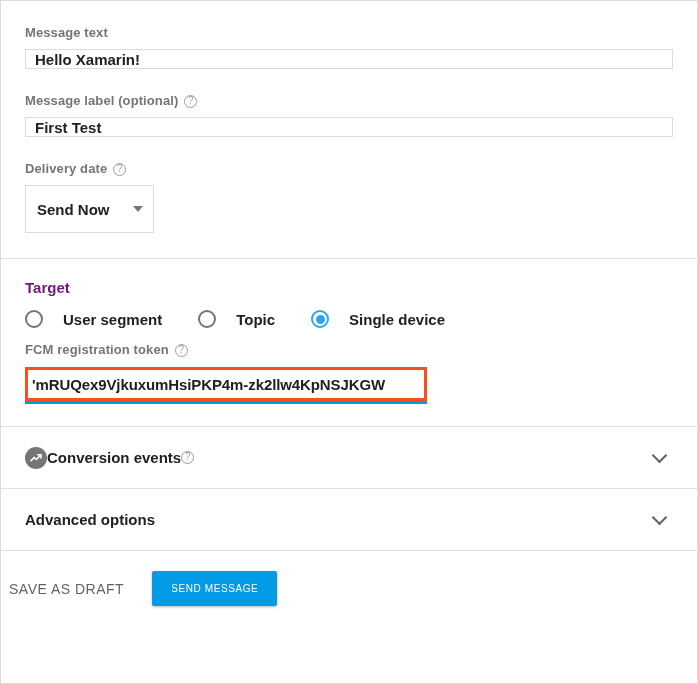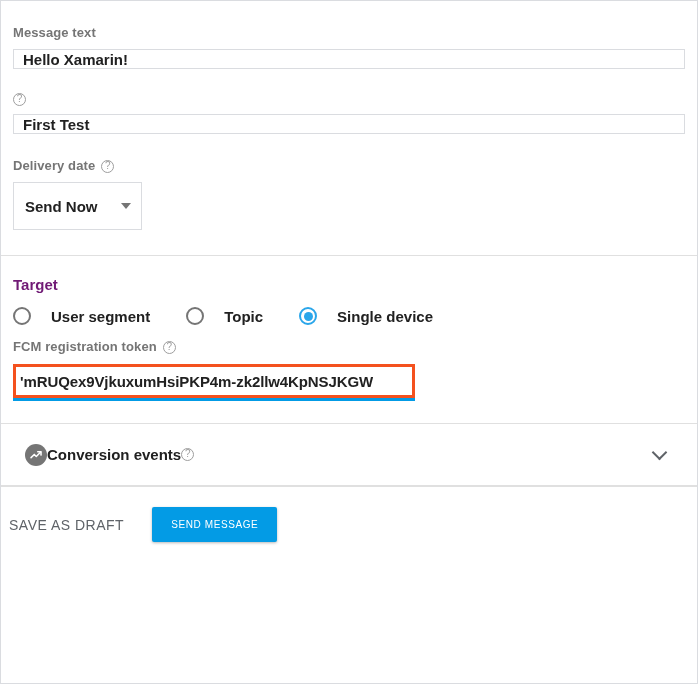--- a/index.html
+++ b/index.html
@@ -22,21 +22,21 @@
     height: 684px;
     background: #ffffff;
     border-left: 1px solid #dadce0;
     border-top: 1px solid #dadce0;
     border-right: 1px solid #dadce0;
     border-bottom: 1px solid #dadce0;
   }
 
   
   .section {
-    padding: 0 12px;
+    padding: 0 24px;
     box-sizing: border-box;
   }
   .divider {
     height: 1px;
     background: #e0e0e0;
     width: 100%;
   }
 
   .field-label {
     font-size: 13px;
@@ -258,20 +258,21 @@
   <div class="section" style="padding-top:24px;">
     <div class="field-label">
       <span>Message text</span>
     </div>
     <div style="height:8px;"></div>
     <div class="text-input" placeholder="Message text">Hello Xamarin!</div>
   </div>
 
   <div class="section" style="padding-top:24px;">
     <div class="field-label">
+      <span>Message label (optional)</span>
       <span class="help-icon">
           <span>?</span>
         </span>
     </div>
     <div style="height:8px;"></div>
     <div class="text-input" placeholder="Message label">First Test</div>
   </div>
 
   <div class="section" style="padding-top:24px;padding-bottom:25px;">
     <div class="field-label">
@@ -339,20 +340,26 @@
       <span class="collapse-title">Conversion events</span>
       <span class="help-icon">
           <span>?</span>
         </span>
     </div>
     <span class="chevron"></span>
   </div>
 
   <div class="divider"></div>
 
+  <div class="collapse-row">
+    <div class="collapse-left">
+      <span class="collapse-title">Advanced options</span>
+    </div>
+    <span class="chevron"></span>
+  </div>
 
   <div class="divider"></div>
 
   <div class="footer">
     <button class="btn-flat">SAVE AS DRAFT</button>
     <button class="btn-primary">SEND MESSAGE</button>
   </div>
 
 </div>
 

